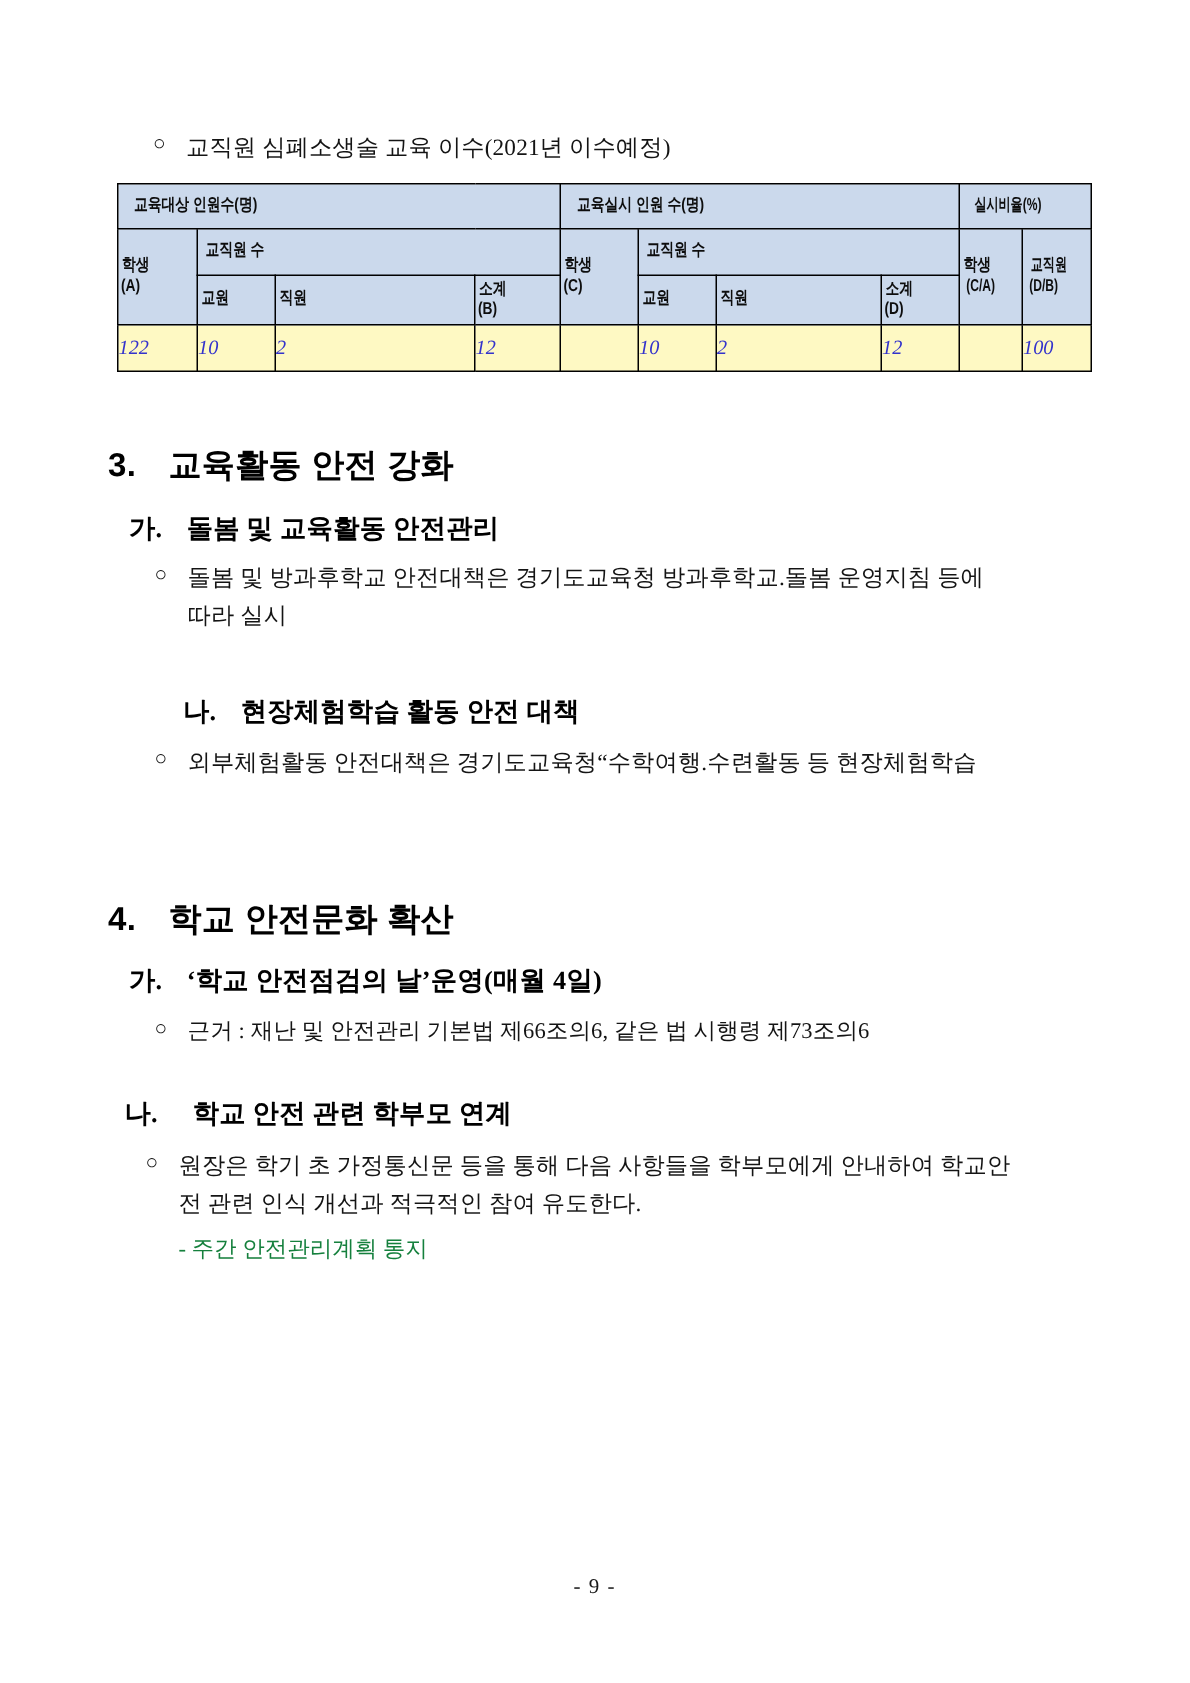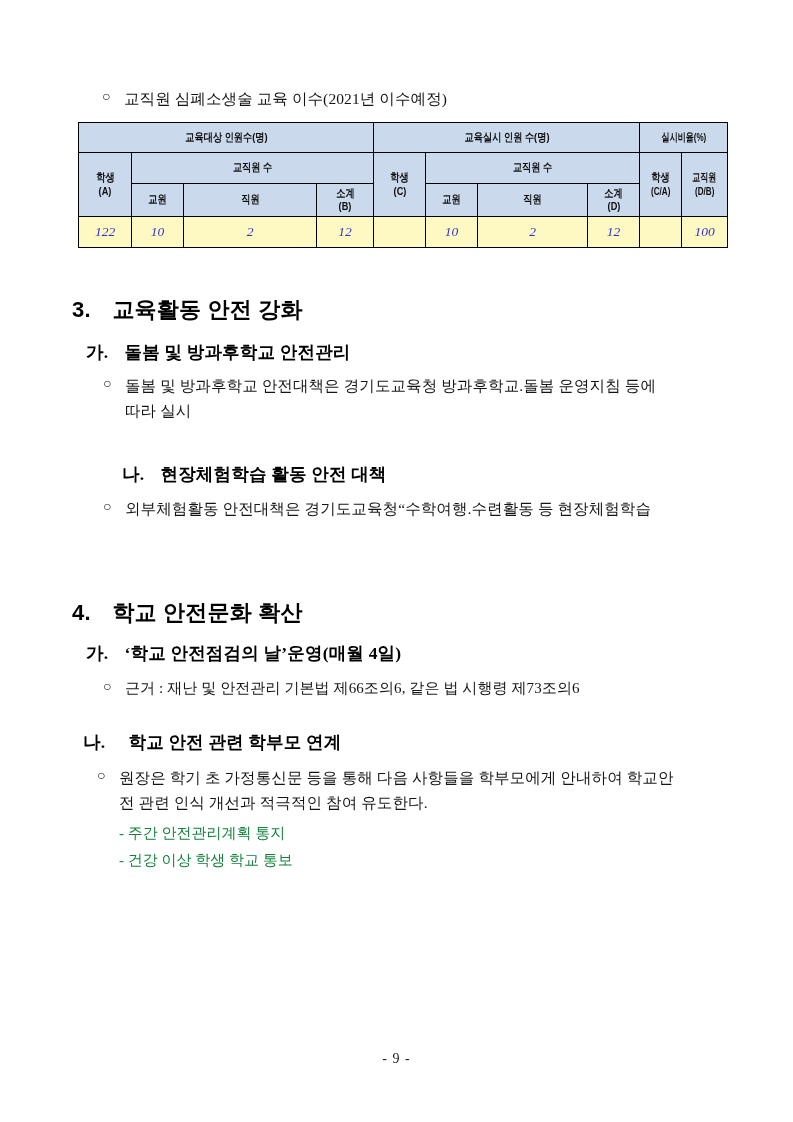--- a/index.html
+++ b/index.html
@@ -58,21 +58,21 @@
   }
   table.data {
     border-collapse: collapse;
     width: 639px;
     table-layout: fixed;
     font-family: "Liberation Sans", "DejaVu Sans", sans-serif;
   }
   table.data th, table.data td {
     border: 1px solid #000000;
     padding: 0;
-    text-align: center;
+    text-align: left;
     vertical-align: middle;
   }
   table.data th {
     background: #cbd9ec;
     font-weight: bold;
     font-size: 11.5px;
     line-height: 1.16;
     color: #0d0d0d;
   }
   table.data th .sq {
@@ -240,21 +240,21 @@
 
   <div class="h-num" style="left:72px; top:295px;">
     <span>3.</span>
     <span style="display:inline-block;width:9px"></span>
     <span>교육활동 안전 강화</span>
   </div>
 
   <div class="h-sub" style="left:86px; top:340px;">
     <span>가.</span>
     <span style="display:inline-block;width:7px"></span>
-    <span>돌봄 및 방과후학교 안전관리</span>
+    <span>돌봄 및 교육활동 안전관리</span>
   </div>
 
   <div class="bullet-line" style="left:103px; top:373px; width:625px;">
     <span class="bullet-mark">○</span>
     <span class="bullet-body">
       <span class="cont">돌봄 및 방과후학교 안전대책은 경기도교육청 방과후학교.돌봄 운영지침 등에</span>
       <span class="cont">따라 실시</span>
     </span>
   </div>
 
@@ -297,17 +297,16 @@
   <div class="bullet-line" style="left:97px; top:765px; width:645px;">
     <span class="bullet-mark">○</span>
     <span class="bullet-body">
       <span class="cont">원장은 학기 초 가정통신문 등을 통해 다음 사항들을 학부모에게 안내하여 학교안</span>
       <span class="cont">전 관련 인식 개선과 적극적인 참여 유도한다.</span>
     </span>
   </div>
 
   <div class="dash-line" style="left:119px; top:821px;">- 주간 안전관리계획 통지</div>
 
-  <div class="dash-line" style="left:119px; top:848px;">- 건강 이상 학생 학교 통보</div>
 
   <div class="pagenum" style="top:1051px;">- 9 -</div>
 
 </div>
 
 </body></html>

